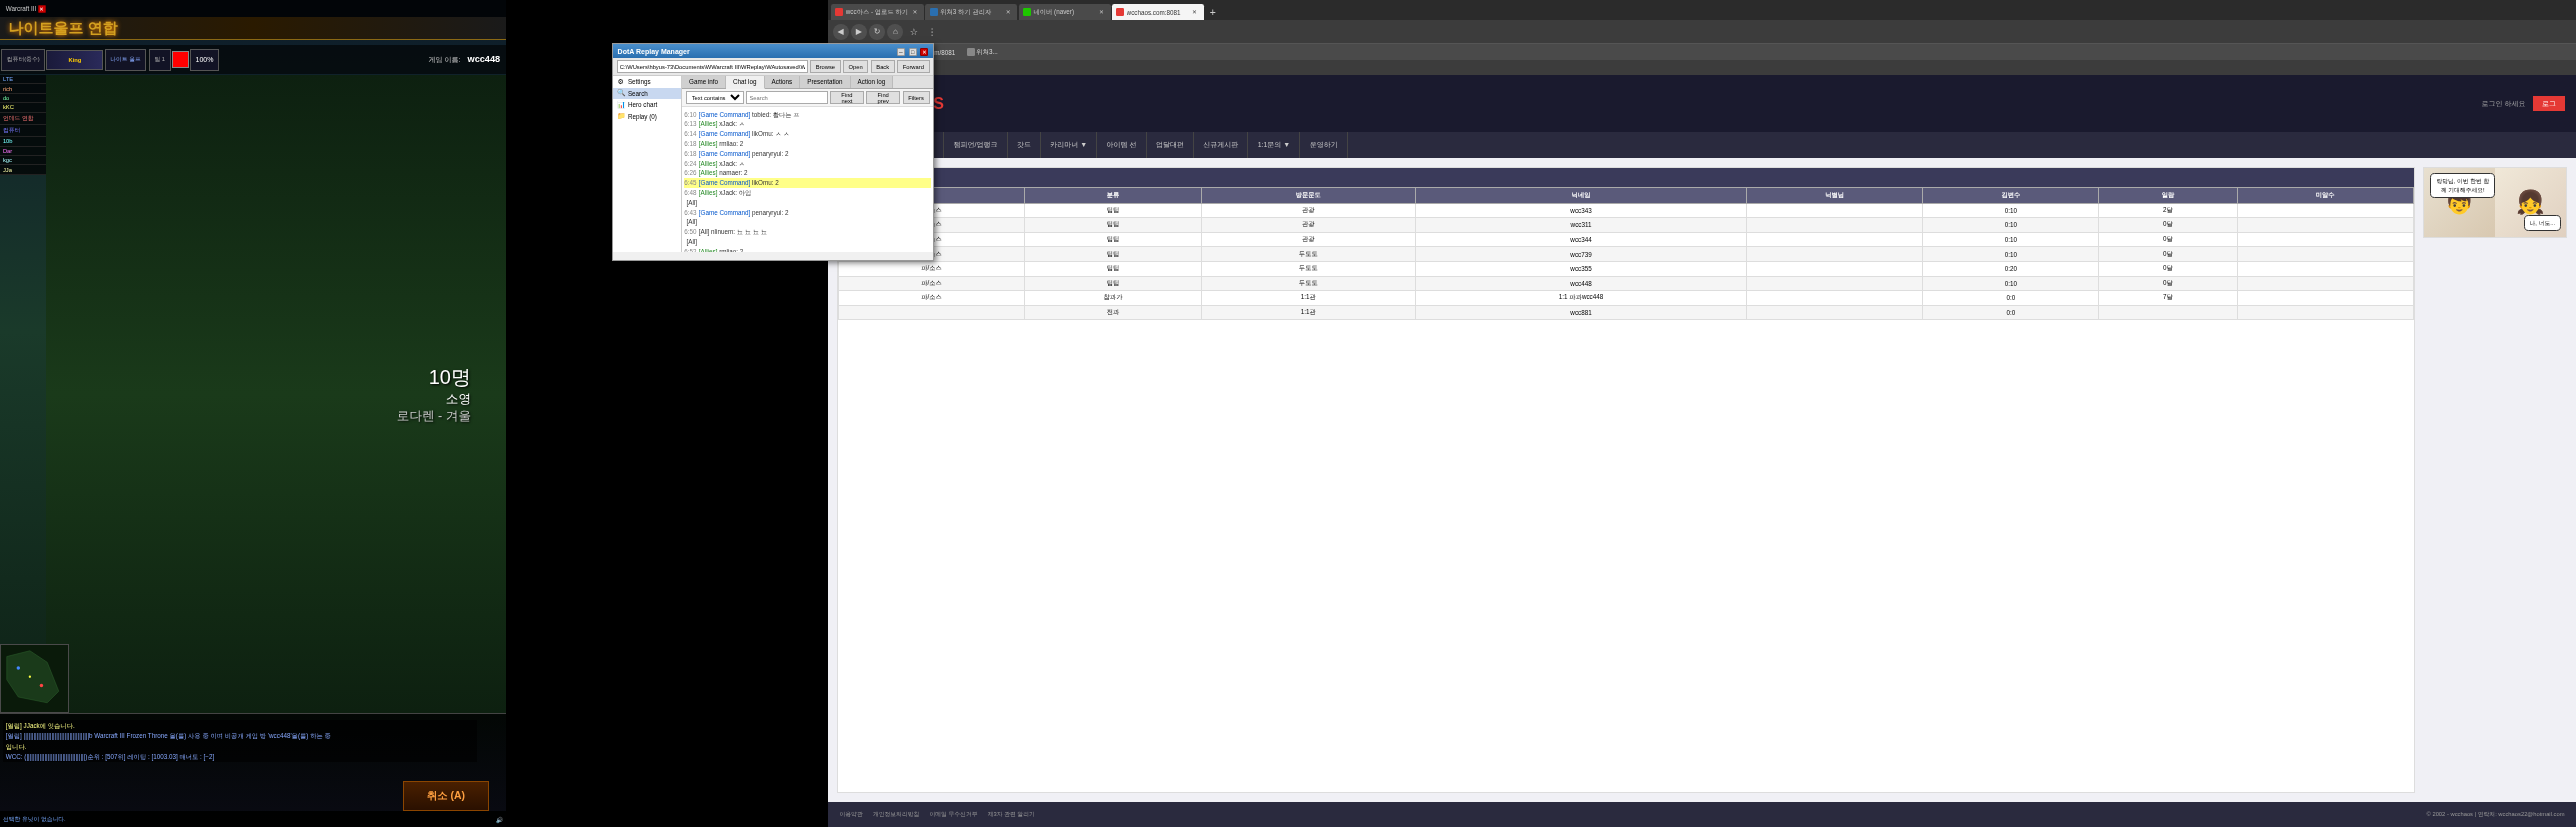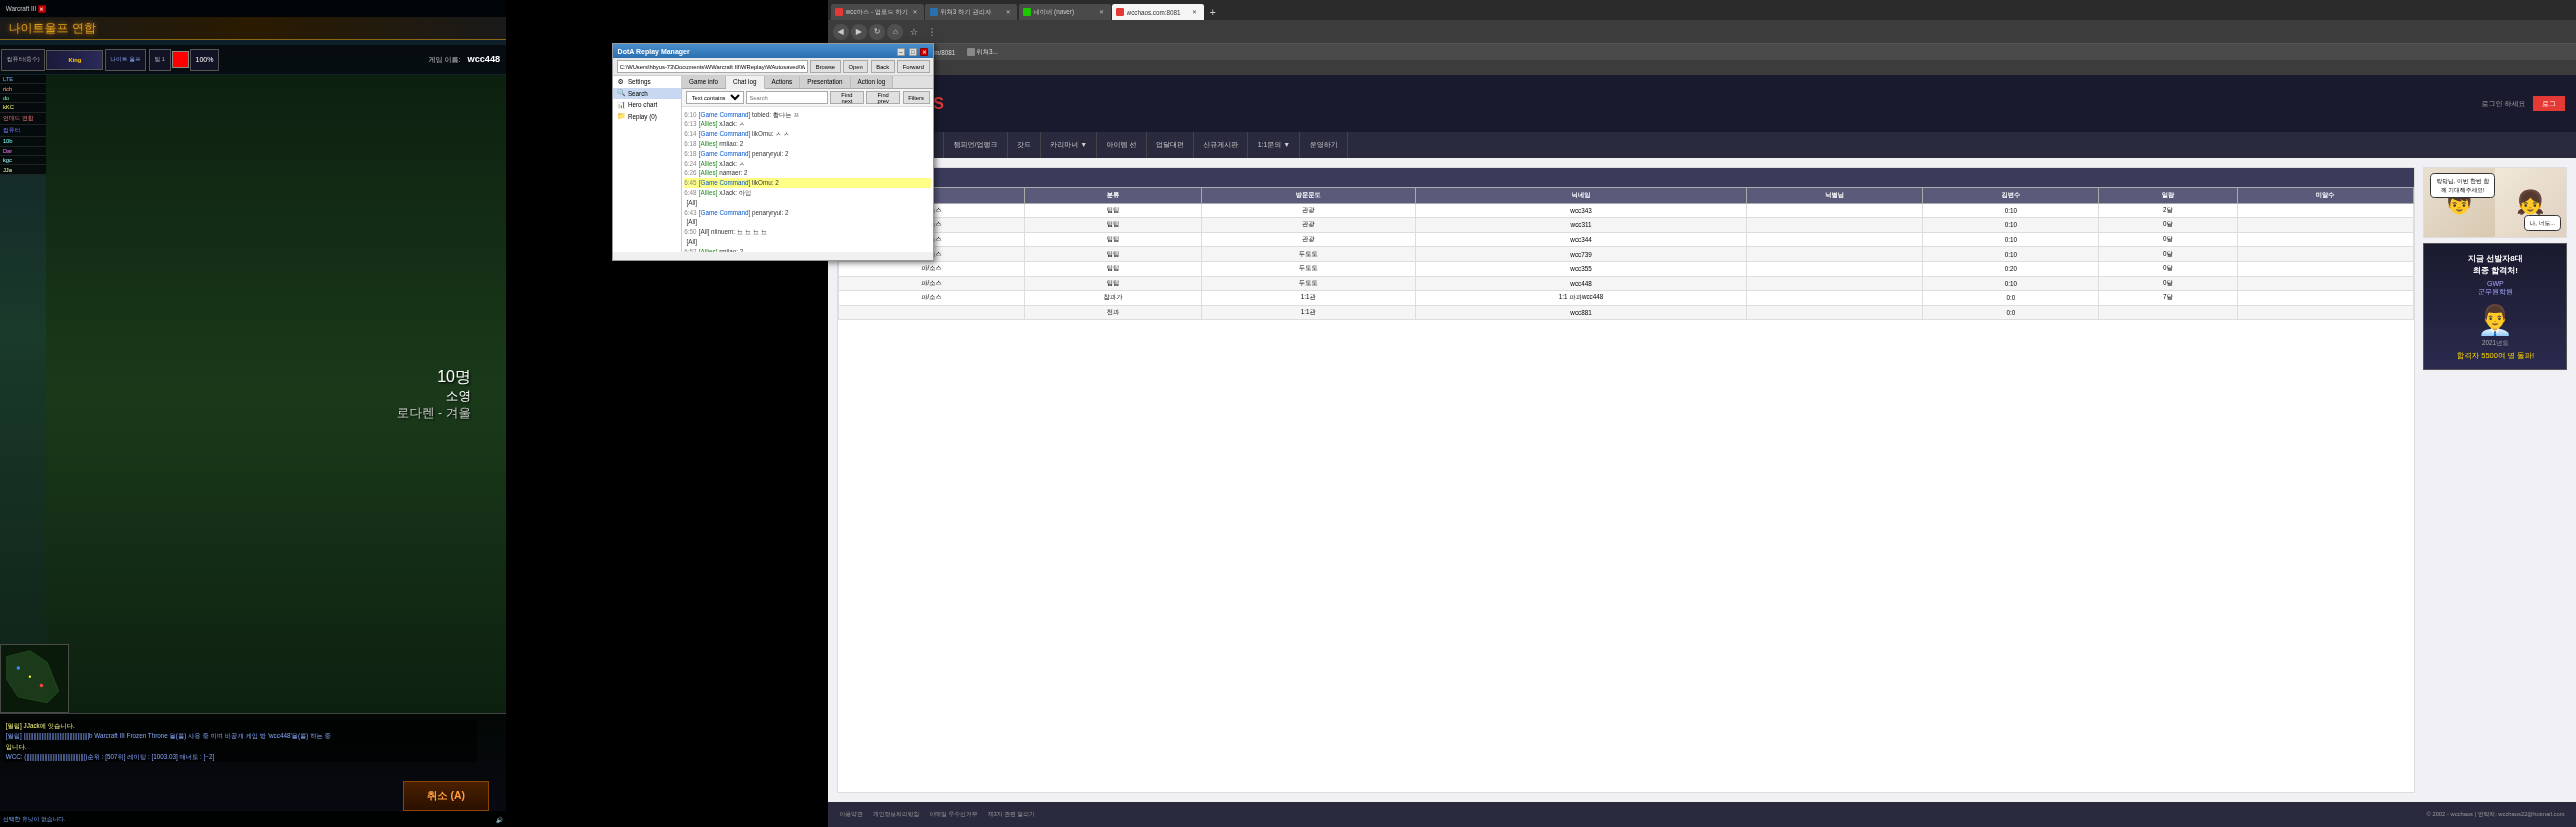--- a/index.html
+++ b/index.html
@@ -55,23 +55,23 @@
       right: 0;
       height: 23px;
       background: linear-gradient(90deg, #1a1a1a, #2a1a00, #1a1a1a);
       border-bottom: 1.2px solid #8b6914;
       display: flex;
       align-items: center;
       padding: 0 8.6px;
       z-index: 5;
     }
     #knight-wolf-text {
-      font-size: 12px;
+      font-size: 15px;
       color: #d4a020;
-      font-weight: normal;
+      font-weight: bold;
       text-shadow: 0 0 5.8px #ff8c00;
     }
 
     
     #game-hud-top {
       position: absolute;
       top: 45px;
       left: 0;
       right: 0;
       height: 29px;
@@ -146,21 +146,21 @@
     
     #map-overlay-text {
       position: absolute;
       top: 50%;
       right: 35px;
       transform: translateY(-50%);
       text-align: right;
       z-index: 3;
     }
     #map-players {
-      font-size: 16px;
+      font-size: 20px;
       color: #fff;
       text-shadow: 1.2px 1.2px 2.3px #000;
     }
     #map-name {
       font-size: 12.6px;
       color: #fff;
       text-shadow: 1.2px 1.2px 2.3px #000;
     }
     #map-season {
       font-size: 12.6px;
@@ -1115,27 +1115,20 @@
               <div style="flex:1;background:linear-gradient(135deg,#f0e8d8,#e0d0c0);display:flex;align-items:center;justify-content:center;position:relative;">
                 <span style="font-size:23px;">👧</span>
                 <div class="manga-bubble2">
                   <span>나, 너도...</span>
                 </div>
               </div>
             </div>
           </div>
         </div>
 
-        <div id="gwp-ad">
-          <div class="ad-title">지금 선발자8대<br>최종 합격처!</div>
-          <div class="ad-subtitle">GWP<br>군무원학원</div>
-          <div class="ad-person">👨‍💼</div>
-          <div style="font-size:6.3px;color:#aaa;margin-top:2.3px;">2021년도</div>
-          <div class="ad-reward">합격자 5500여 명 돌파!</div>
-        </div>
       </div>
     </div>
 
     <div id="site-footer">
       <div>
         <span style="margin-right:8.6px;cursor:pointer;">이용약관</span>
         <span style="margin-right:8.6px;cursor:pointer;">개인정보처리방침</span>
         <span style="margin-right:8.6px;cursor:pointer;">이메일 무수신거부</span>
         <span style="cursor:pointer;">제3자 관련 알리기</span>
       </div>

